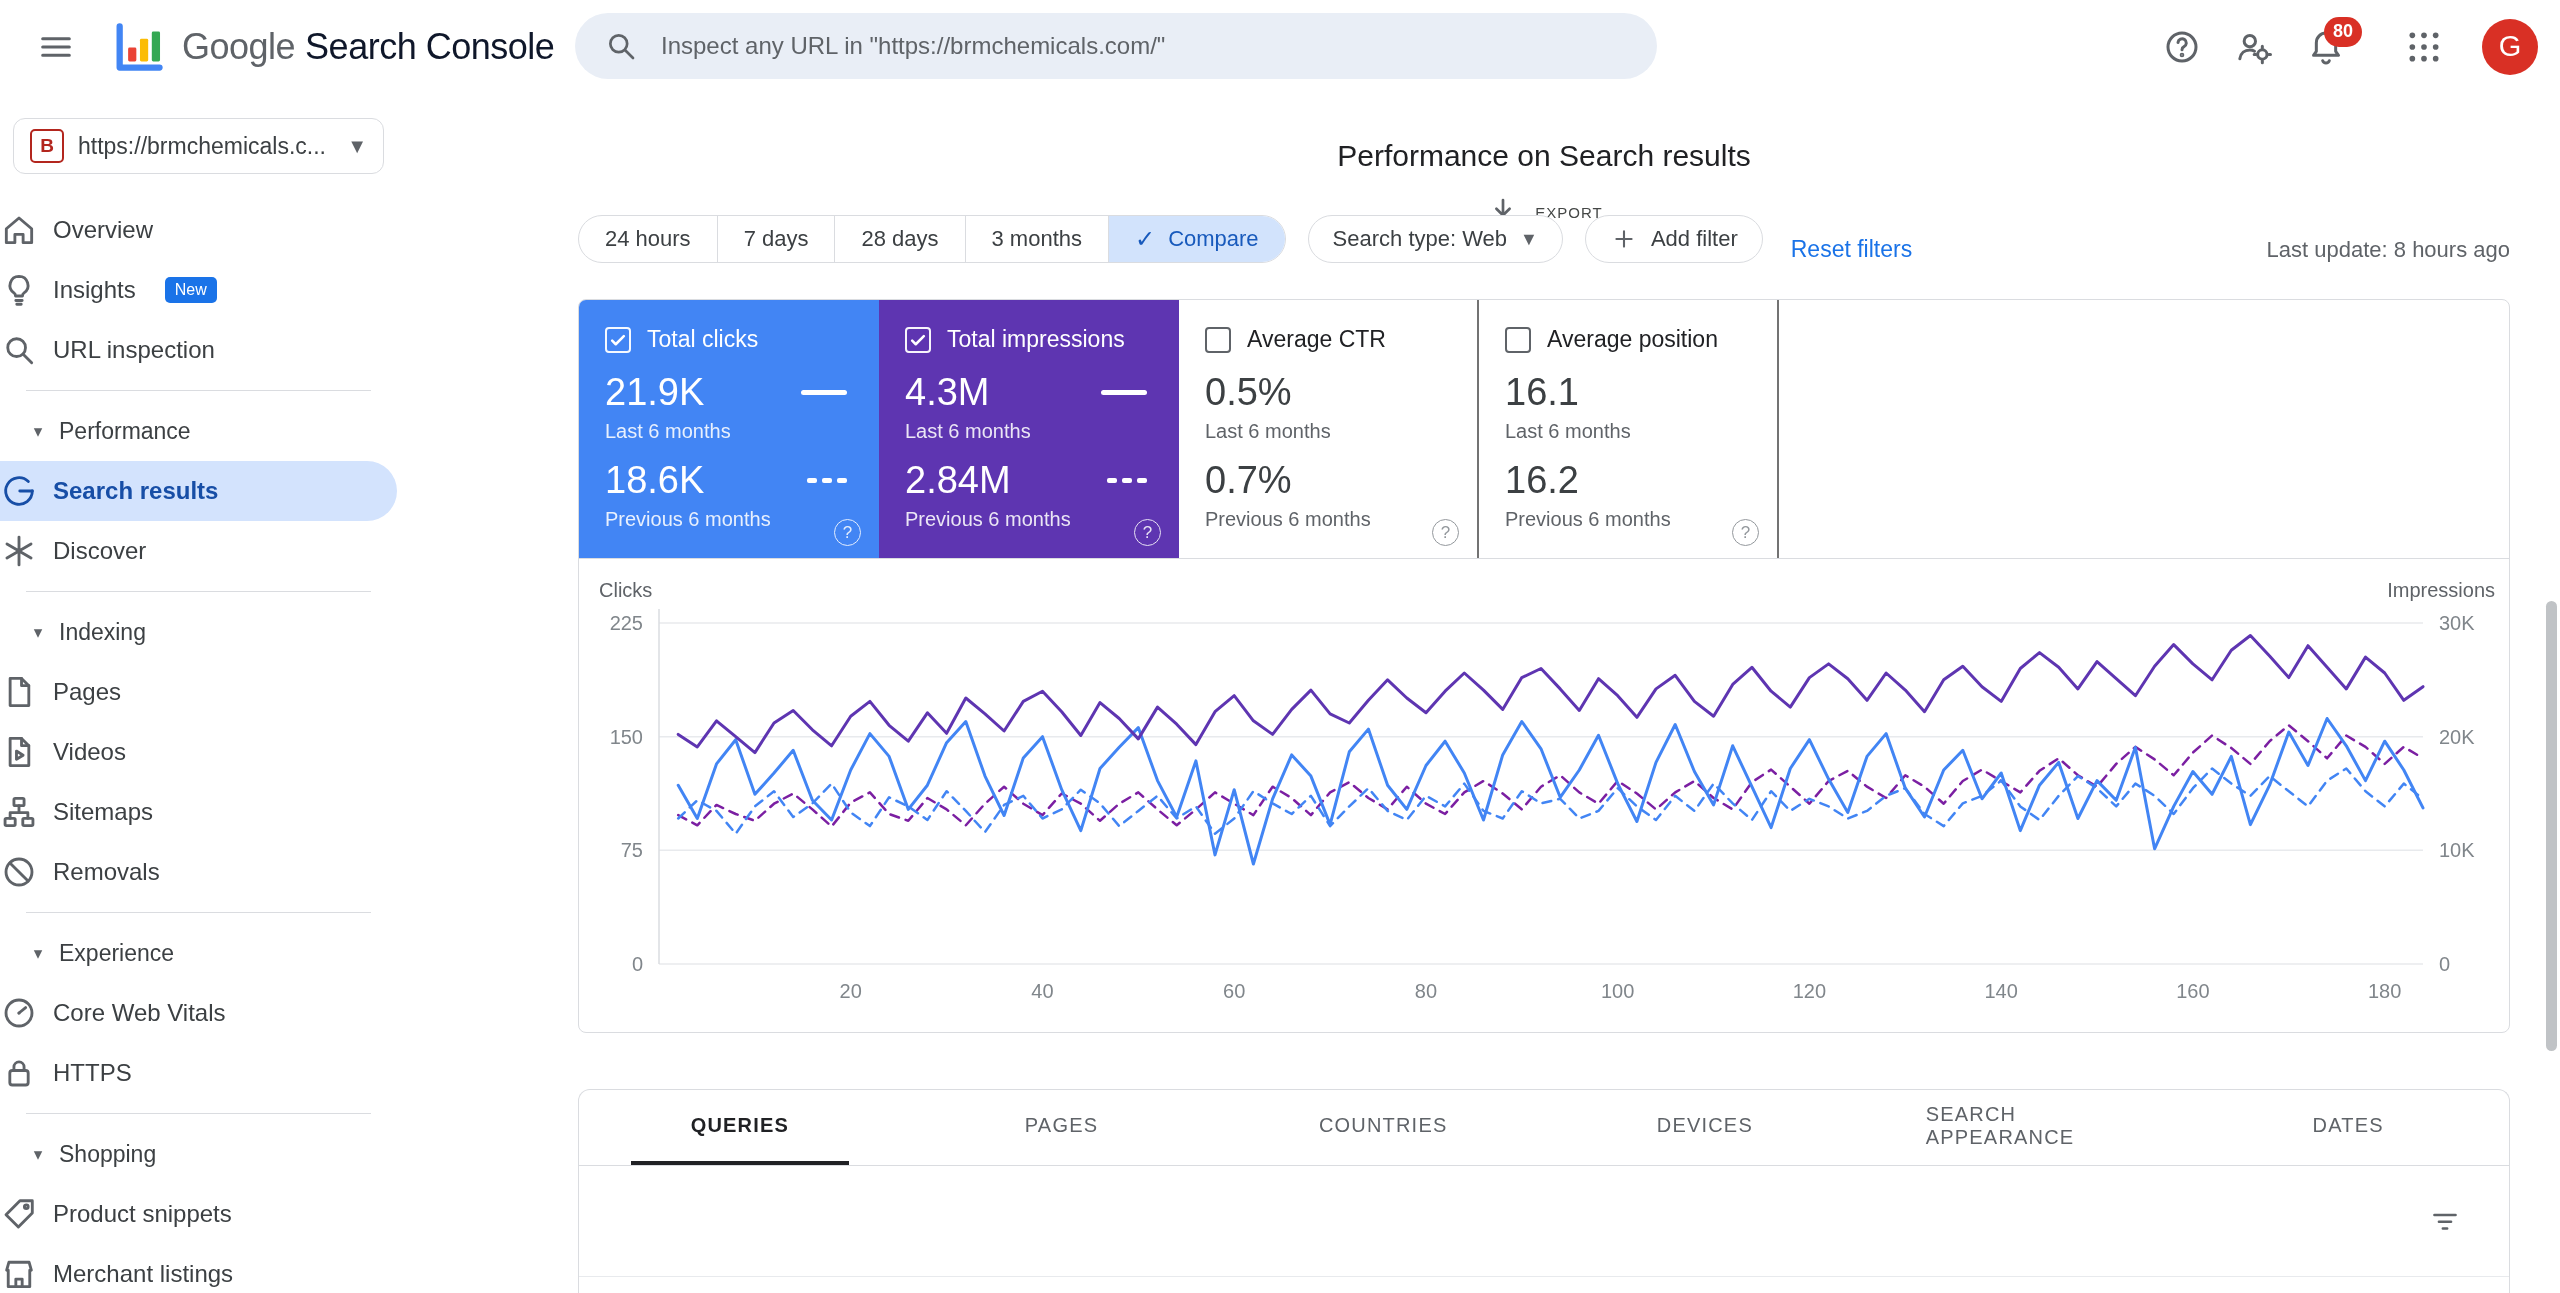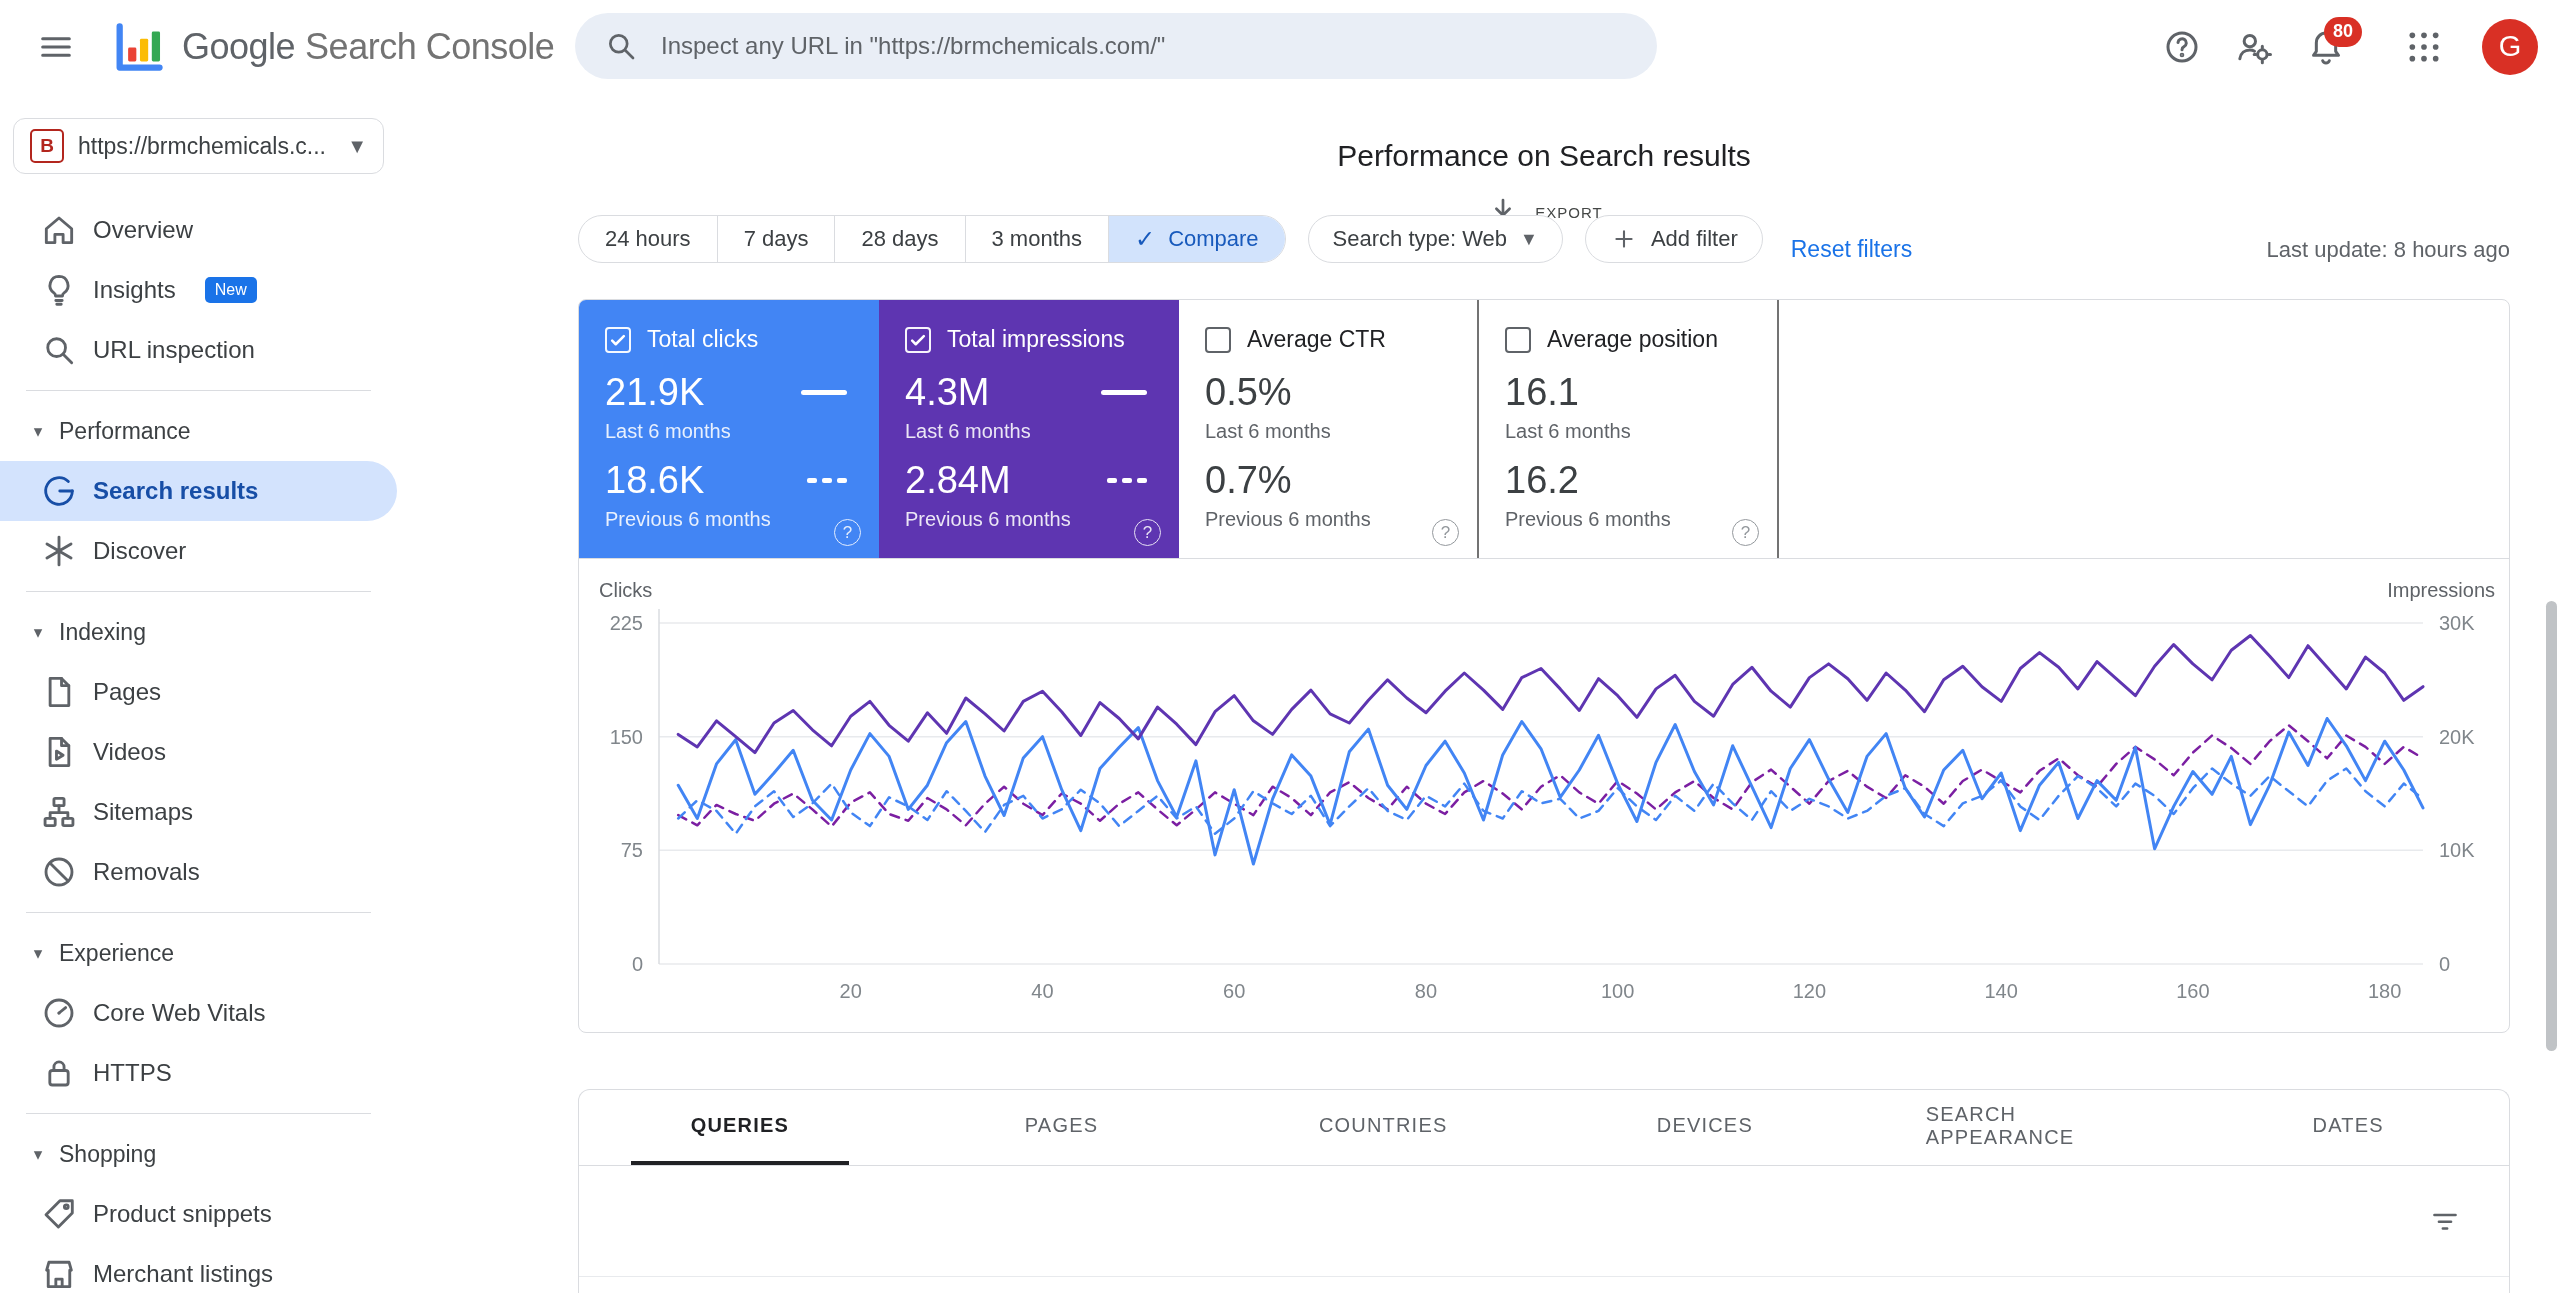--- a/index.html
+++ b/index.html
@@ -11,40 +11,40 @@
   .icon{display:inline-flex;align-items:center;justify-content:center;}
   .icon svg{width:100%;height:100%;}
 
   
   .topbar{position:absolute;top:0;left:0;right:0;height:93px;background:#fff;display:flex;align-items:center;z-index:20;}
   .menu-btn{width:60px;height:60px;margin-left:26px;border:none;background:transparent;display:flex;align-items:center;justify-content:center;color:#5f6368;cursor:pointer;border-radius:50%;}
   .menu-btn .icon{width:40px;height:40px;}
   .logo{display:flex;align-items:center;margin-left:24px;gap:14px;}
   .logo-mark{width:58px;height:58px;}
   .logo-brand{font-size:36px;color:#5f6368;font-weight:500;letter-spacing:-0.5px;}
-  .logo-product{font-size:36px;color:#737373;font-weight:400;letter-spacing:-0.5px;margin-left:-4px;}
+  .logo-product{font-size:36px;color:#0f172a;font-weight:400;letter-spacing:-0.5px;margin-left:-4px;}
   .url-search{position:absolute;left:575px;top:13px;width:1082px;height:66px;background:#e9eef6;border-radius:33px;display:flex;align-items:center;padding:0 28px;box-sizing:border-box;gap:20px;cursor:text;}
   .url-search .icon{width:36px;height:36px;color:#5f6368;flex:none;}
   .search-input{flex:1;border:none;background:transparent;outline:none;font-size:24px;color:#3c4043;font-family:inherit;}
   .search-input::placeholder{color:#5f6368;opacity:1;}
   .topbar-right{position:absolute;right:22px;top:0;height:93px;display:flex;align-items:center;gap:16px;}
   .tb-btn{width:56px;height:56px;border:none;background:transparent;display:flex;align-items:center;justify-content:center;color:#5f6368;cursor:pointer;position:relative;border-radius:50%;}
   .tb-btn .icon{width:40px;height:40px;}
   .tb-btn.apps{margin-left:26px;}
   .notif-badge{position:absolute;top:-2px;right:-8px;min-width:38px;height:30px;background:#d93025;color:#fff;font-size:18px;font-weight:700;border-radius:15px;display:flex;align-items:center;justify-content:center;padding:0 6px;box-sizing:border-box;}
   .avatar{width:56px;height:56px;border-radius:50%;background:#d93025;color:#fff;font-size:29px;font-weight:500;display:flex;align-items:center;justify-content:center;margin-left:14px;cursor:pointer;}
 
   
   .sidebar{position:absolute;top:93px;left:0;width:397px;bottom:0;background:#fff;overflow:hidden;}
   .property{margin:25px 13px 0 13px;height:56px;border:1px solid #dadce0;border-radius:12px;display:flex;align-items:center;gap:14px;padding:0 16px;box-sizing:border-box;cursor:pointer;}
   .favicon{width:30px;height:30px;border:2px solid #b3261e;border-radius:5px;color:#b3261e;font-weight:700;font-size:19px;display:flex;align-items:center;justify-content:center;flex:none;}
   .prop-label{flex:1;font-size:23px;color:#3c4043;white-space:nowrap;overflow:hidden;}
   .prop-caret{color:#5f6368;font-size:20px;flex:none;}
   .nav-block{margin-top:26px;}
-  .nav-item{height:60px;display:flex;align-items:center;padding-left:40px;gap:15px;cursor:pointer;color:#3c4043;}
+  .nav-item{height:60px;display:flex;align-items:center;gap:15px;cursor:pointer;color:#3c4043;}
   .nav-item .icon{width:38px;height:38px;color:#5f6368;flex:none;}
   .nav-label{font-size:24px;}
   .nav-item.selected{background:#d3e3fd;border-radius:0 30px 30px 0;color:#174ea6;}
   .nav-item.selected .icon{color:#174ea6;}
   .nav-item.selected .nav-label{font-weight:700;}
   .new-badge{margin-left:14px;background:#1a73e8;color:#fff;font-size:16px;font-weight:500;border-radius:5px;padding:4px 10px;}
   .nav-divider{border-top:1px solid #dadce0;margin:10px 26px;}
   .nav-header{height:60px;display:flex;align-items:center;padding-left:28px;gap:11px;cursor:pointer;}
   .sec-caret{color:#5f6368;font-size:17px;width:20px;text-align:center;}
   .sec-label{font-size:23px;color:#3c4043;font-weight:500;}

